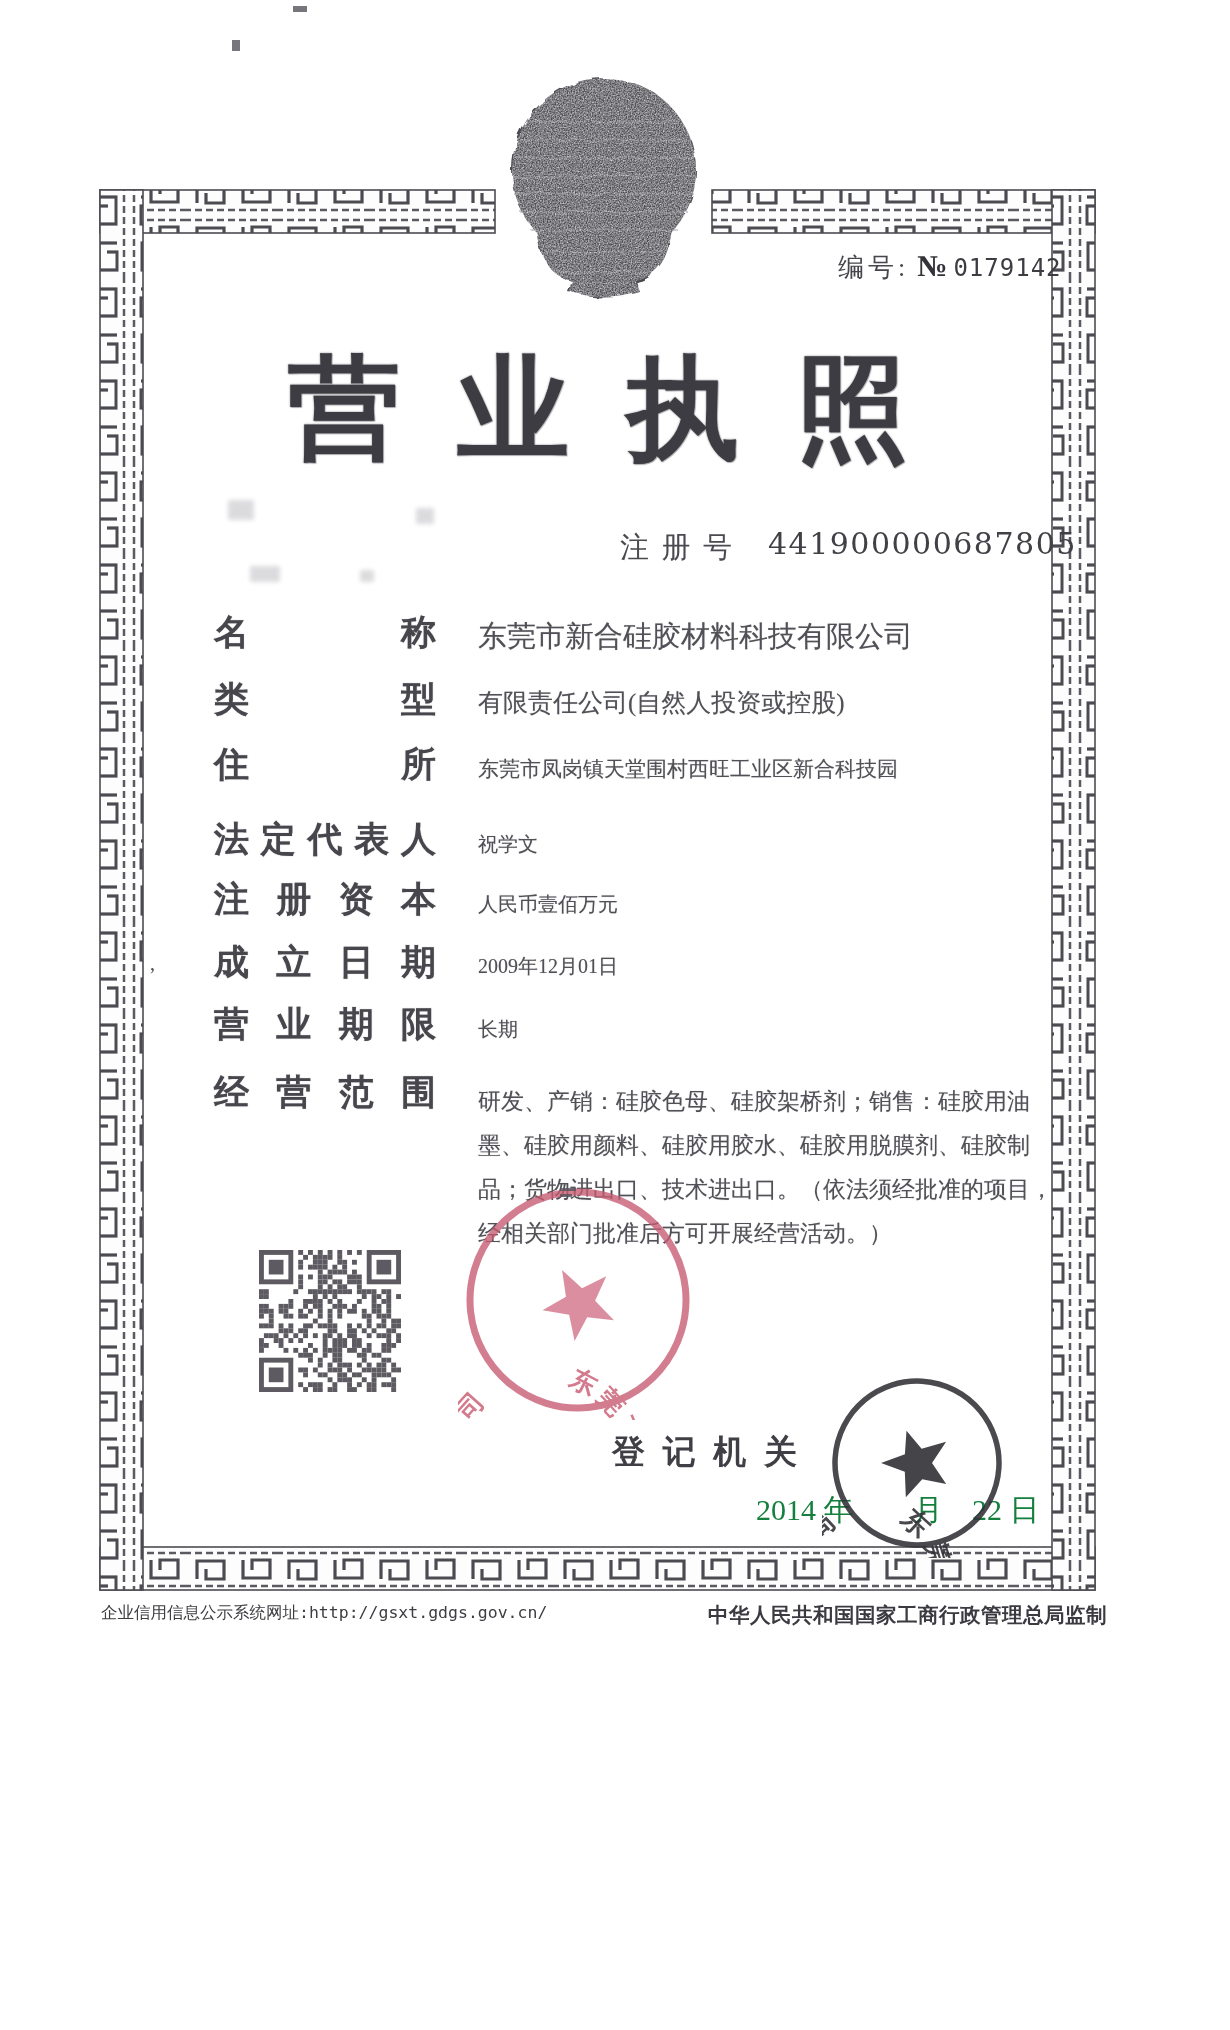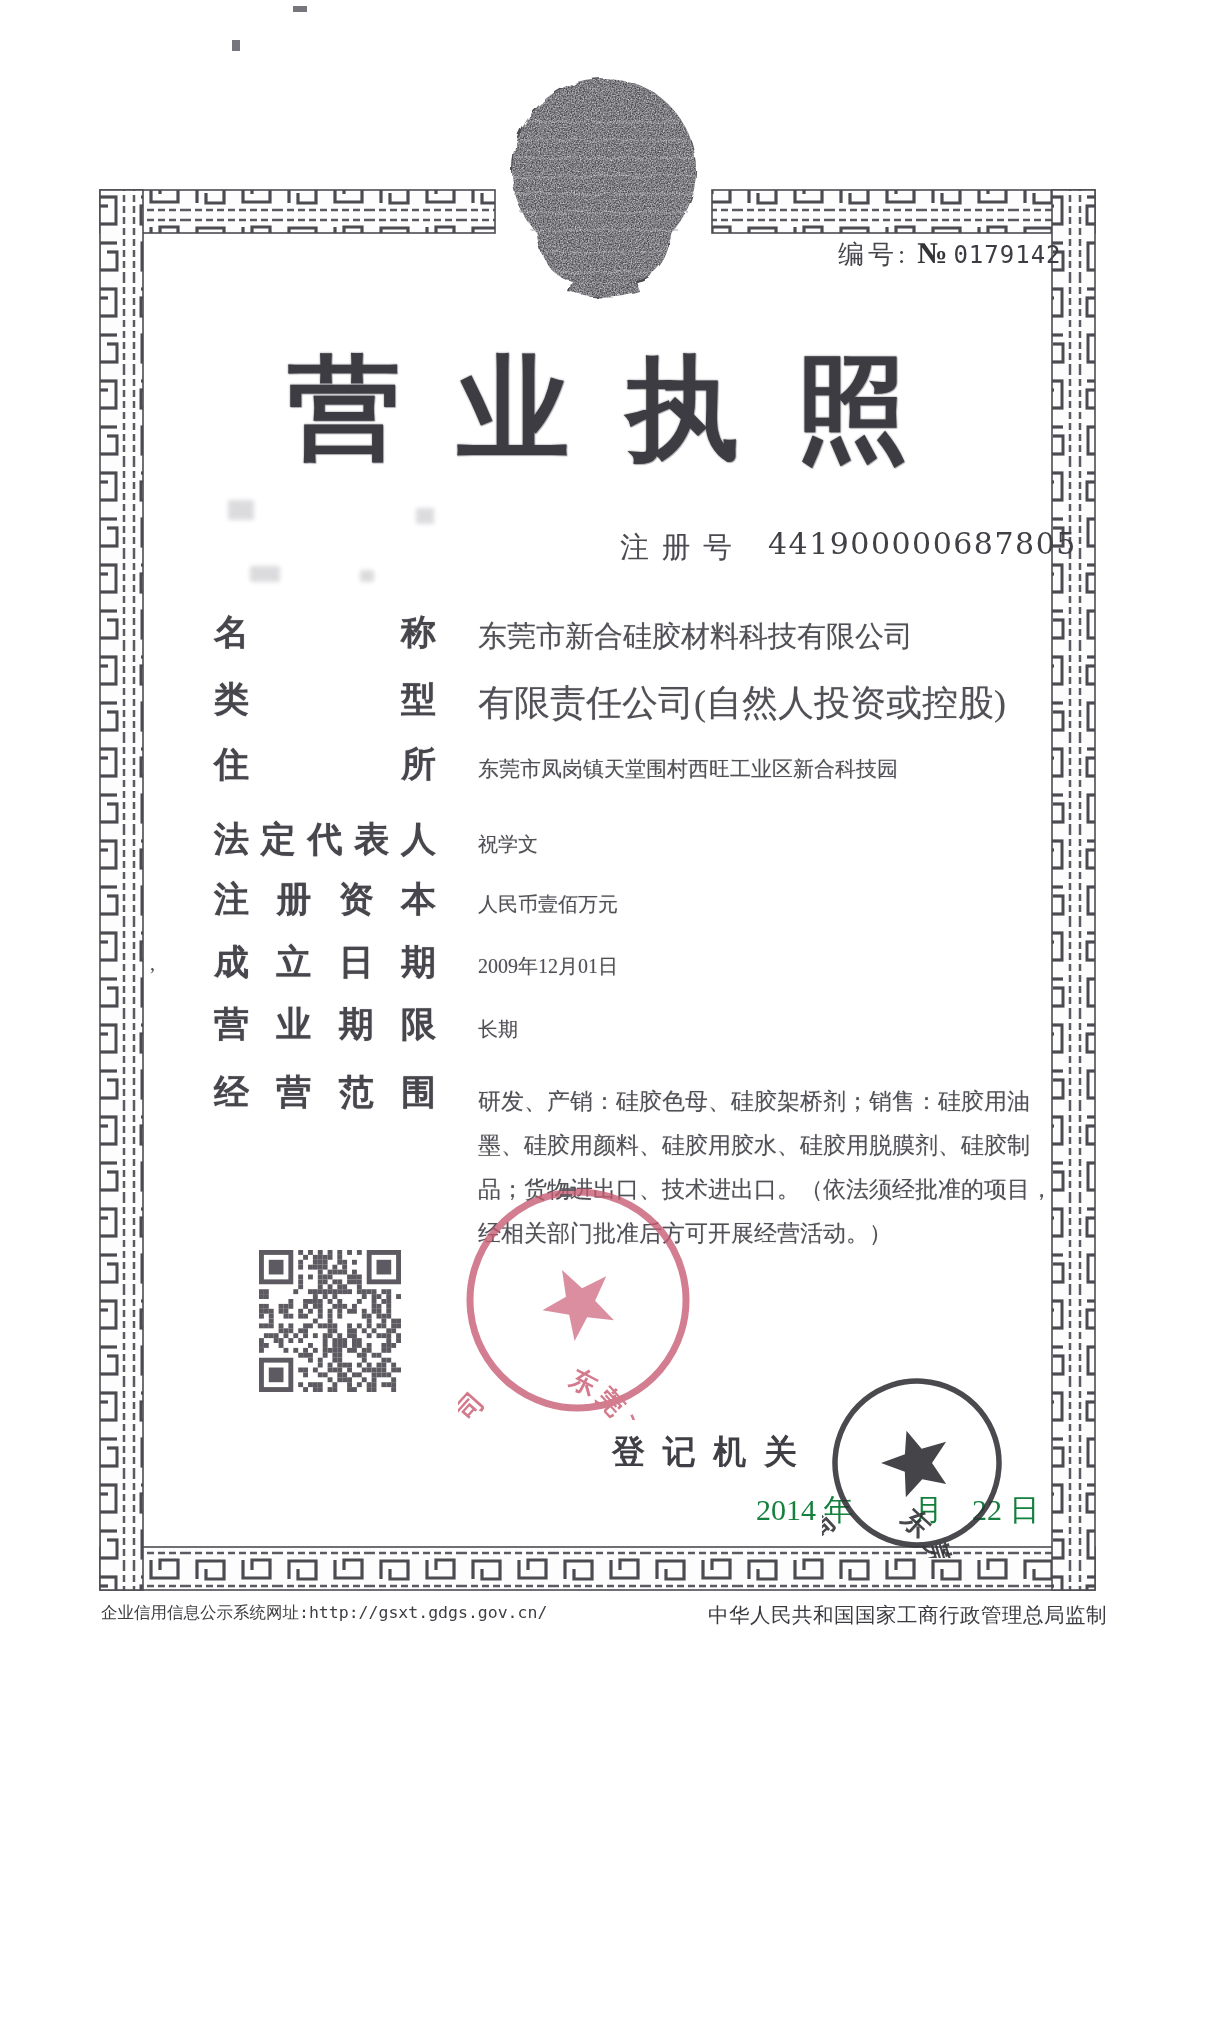--- a/index.html
+++ b/index.html
@@ -3,21 +3,21 @@
 <meta charset="utf-8">
 <style>
   html,body{margin:0;padding:0;}
   body{
     width:1230px;height:2030px;position:relative;background:#ffffff;
     font-family:"Liberation Serif","DejaVu Serif",serif;color:#3e3e43;
     overflow:hidden;
   }
   .abs{position:absolute;}
   
-  .serial{left:838px;top:236px;width:270px;white-space:nowrap;}
+  .serial{left:838px;top:249px;width:270px;white-space:nowrap;}
   .serial .lab{font-size:26px;letter-spacing:4px;color:#46464c;}
   .serial .no{font-size:30px;font-weight:bold;color:#333338;padding:0 6px 0 8px;}
   .serial .digits{font-family:"DejaVu Sans Mono","Liberation Mono",monospace;font-size:24px;letter-spacing:1px;color:#3c3c42;}
   
   .title{
     left:288px;top:344px;width:620px;height:150px;display:flex;justify-content:space-between;
     font-family:"Liberation Sans","DejaVu Sans",sans-serif;font-weight:900;font-size:112px;line-height:130px;
     color:#3d3c42;text-shadow:0 0 2px rgba(62,60,68,.75), 1px 1px 0 rgba(120,118,126,.35);
   }
   
@@ -33,21 +33,21 @@
     left:478px;width:585px;font-size:20px;color:#505056;line-height:36px;
     text-shadow:0 0 1px rgba(90,90,96,.4);white-space:nowrap;
   }
   .row-value.small{font-size:21px;}
   .row-value.scope{font-size:23px;line-height:44px;white-space:normal;}
   
   .registrar{left:612px;top:1430px;width:185px;display:flex;justify-content:space-between;font-size:33px;font-weight:700;color:#3f3f45;}
   .issue-date{top:1490px;font-size:30px;color:#15803d;}
   
   .footer-left{left:101px;top:1602px;font-size:16.5px;color:#3d3d42;font-family:"DejaVu Sans Mono","Liberation Mono",monospace;letter-spacing:0;}
-  .footer-right{left:708px;top:1601px;font-size:20.5px;font-weight:400;color:#3a3a40;letter-spacing:0.5px;}
+  .footer-right{left:708px;top:1601px;font-size:20.5px;font-weight:700;color:#3a3a40;letter-spacing:0.5px;}
   
   .smudge{background:#9b9aa2;filter:blur(2px);opacity:.35;border-radius:2px;}
   .mark{background:#55545c;opacity:.8;}
   .tick{font-size:20px;color:#4c4b52;}
 </style>
 </head>
 <body>
 
 <svg class="abs" style="left:0;top:0" width="1230" height="1700">
   <defs>
@@ -131,21 +131,21 @@
 <div class="abs row-label" style="top:612px">
     <span>名</span>
     <span>称</span>
   </div>
 <div class="abs row-value" style="top:618px;font-size:29px">东莞市新合硅胶材料科技有限公司</div>
 
 <div class="abs row-label" style="top:679px">
     <span>类</span>
     <span>型</span>
   </div>
-<div class="abs row-value" style="top:685px;font-size:36px">有限责任公司(自然人投资或控股)</div>
+<div class="abs row-value" style="top:685px;font-size:25px">有限责任公司(自然人投资或控股)</div>
 
 <div class="abs row-label" style="top:744px">
     <span>住</span>
     <span>所</span>
   </div>
 <div class="abs row-value small" style="top:751px">东莞市凤岗镇天堂围村西旺工业区新合科技园</div>
 
 <div class="abs row-label" style="top:819px">
     <span>法</span>
     <span>定</span>

